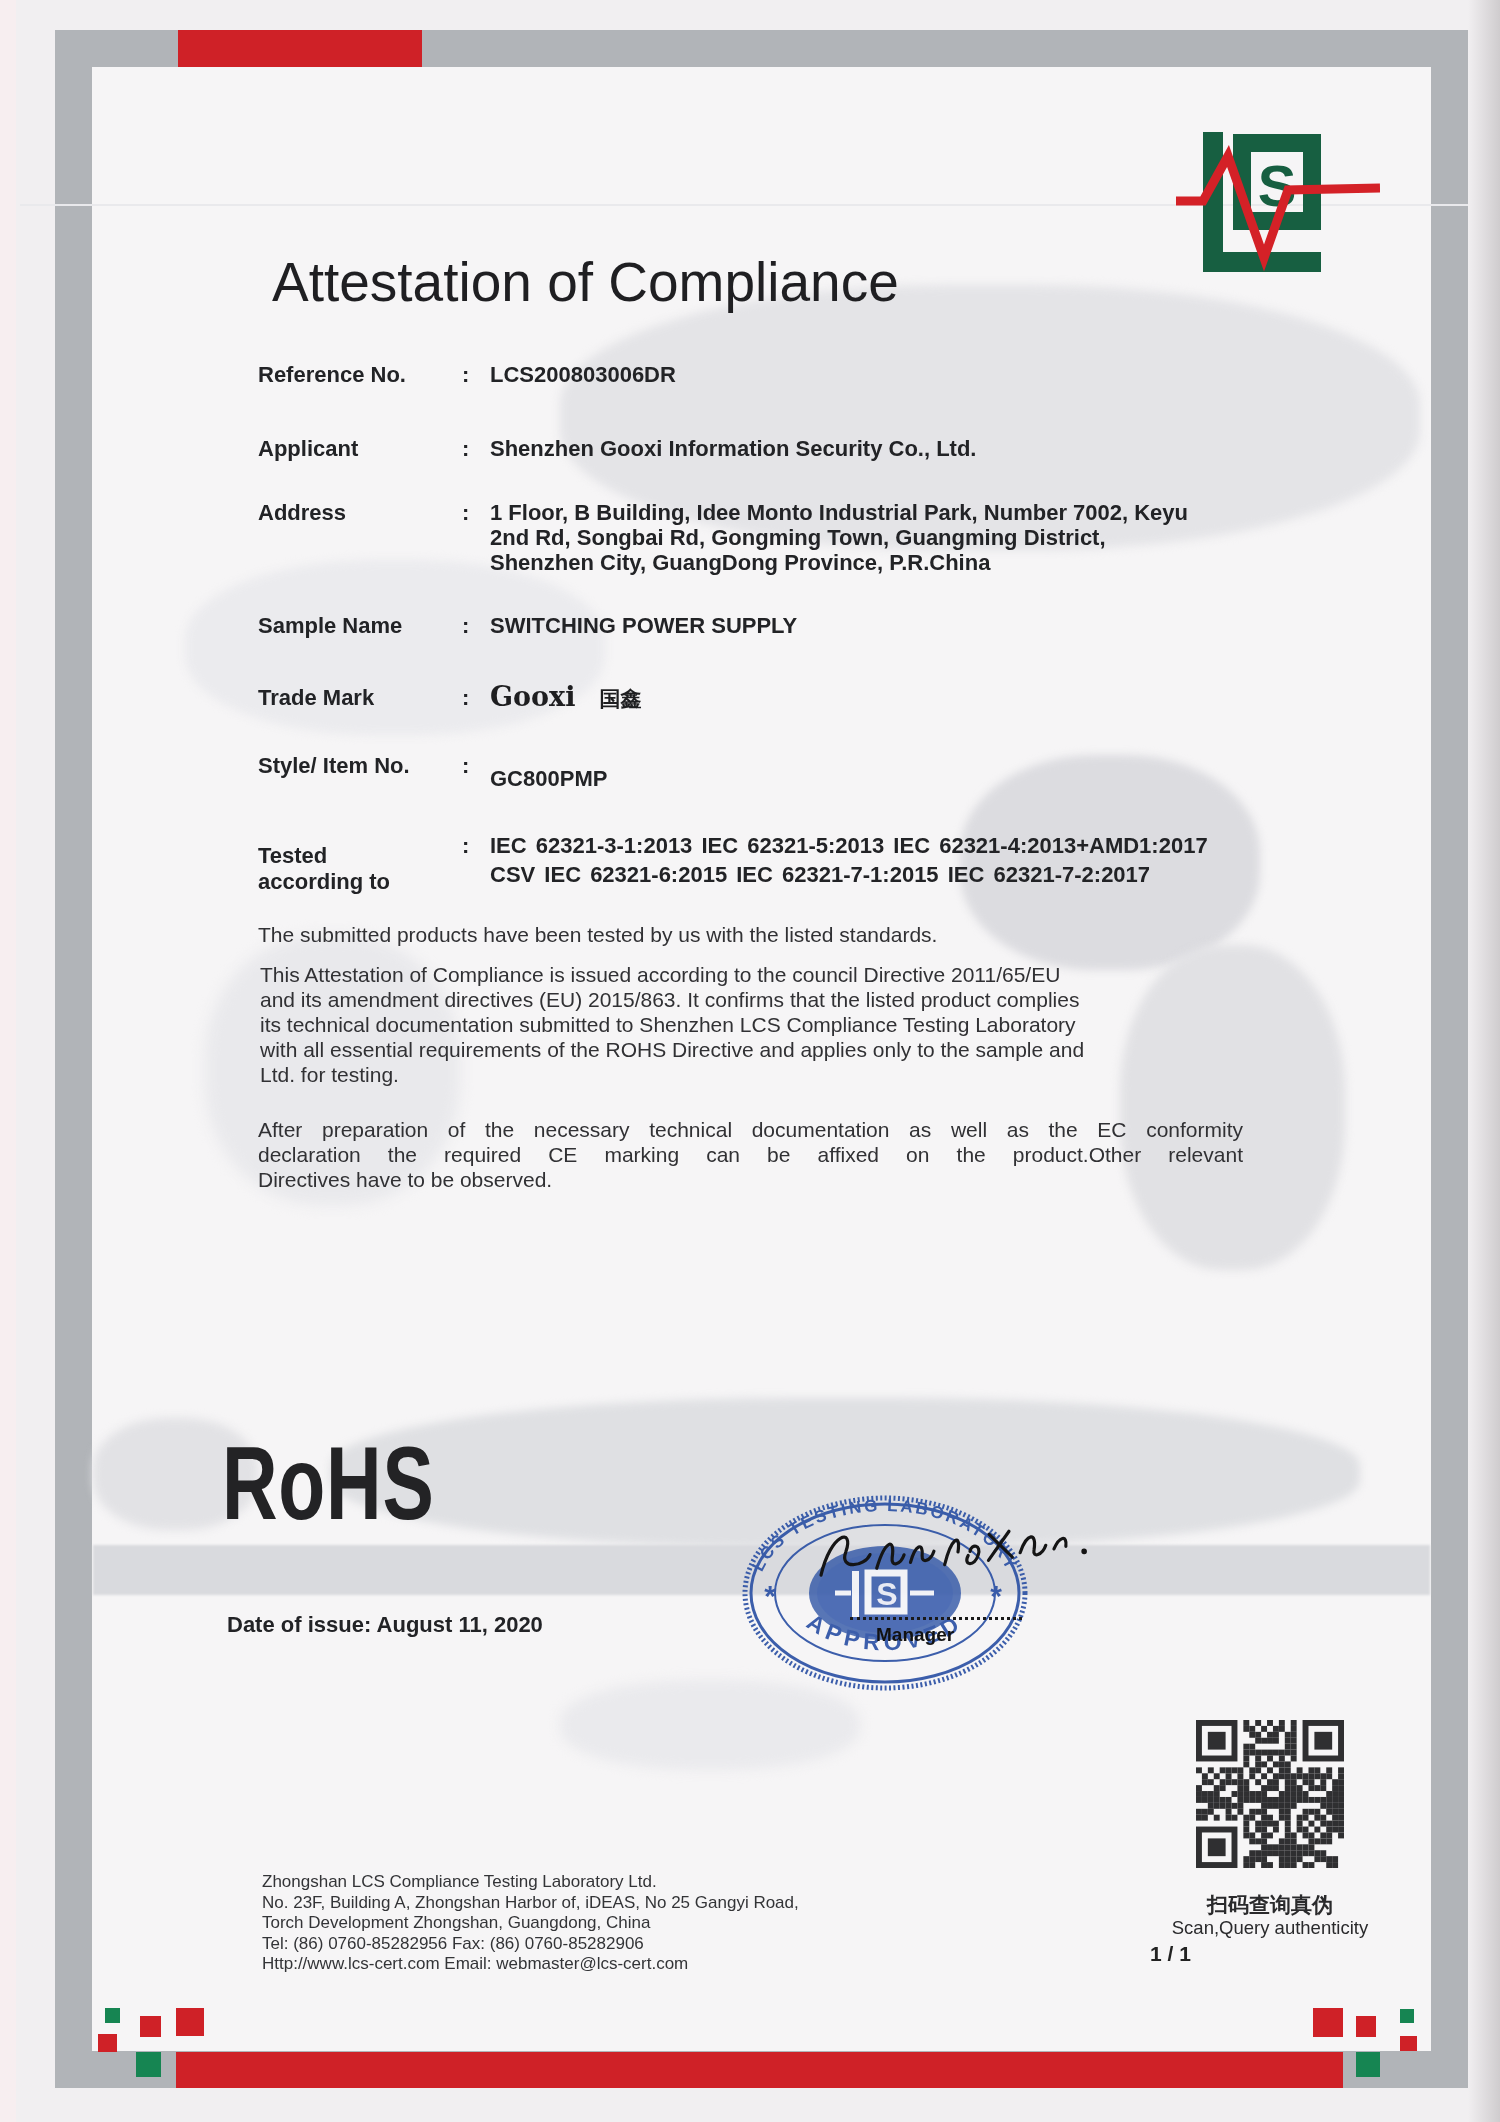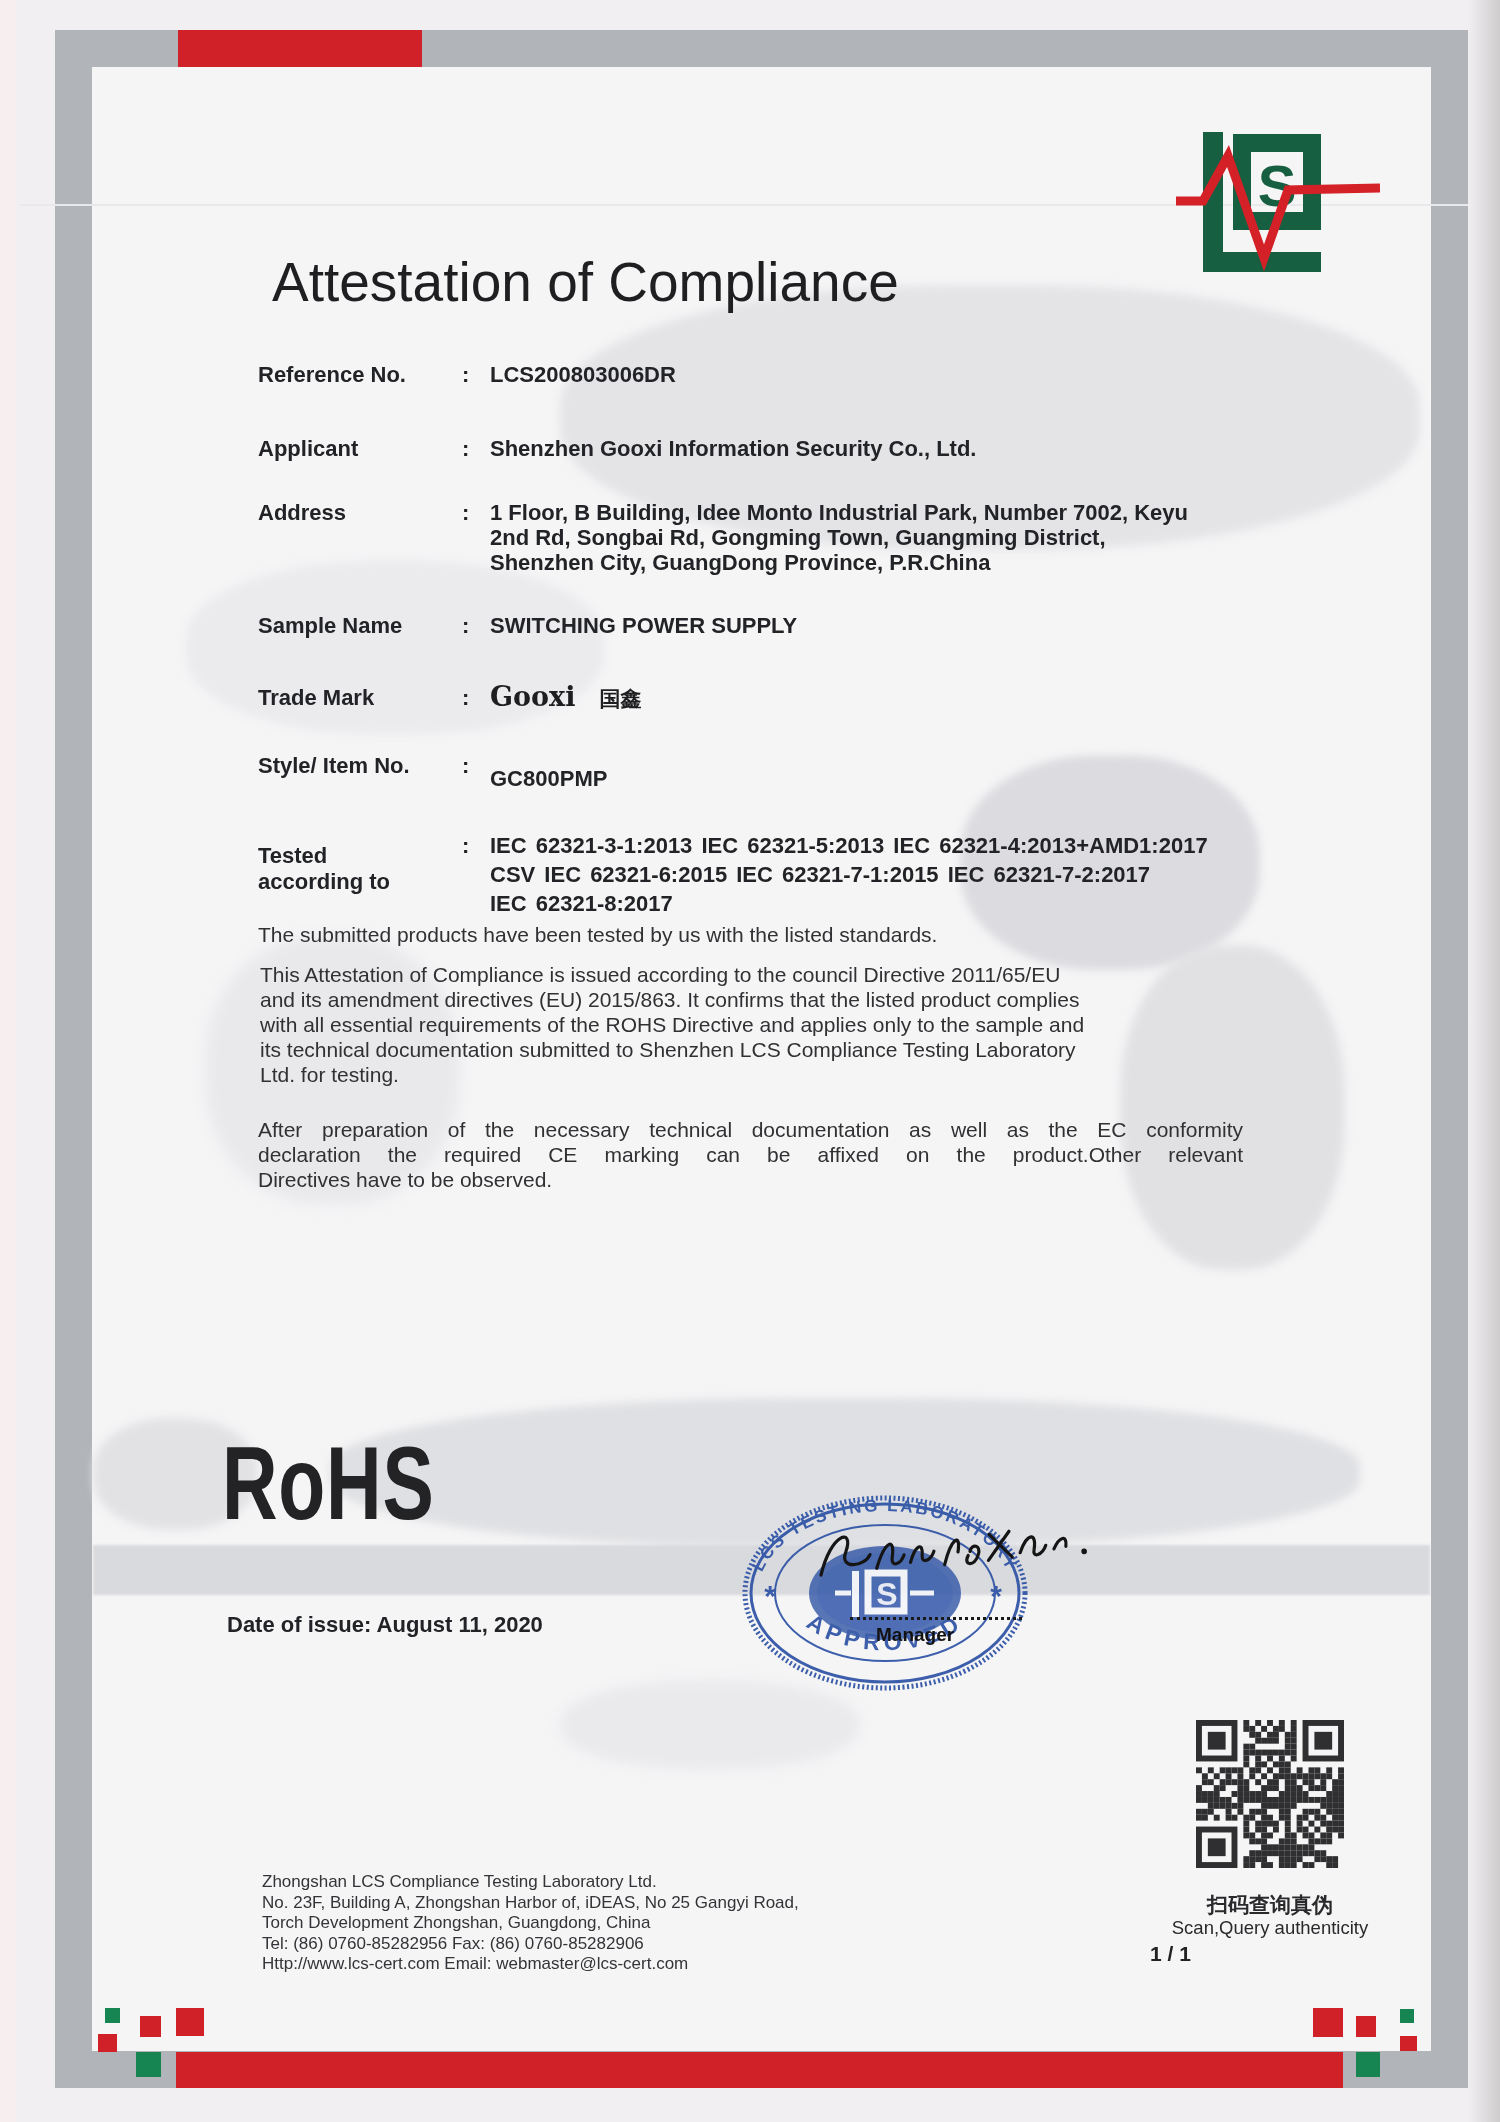--- a/index.html
+++ b/index.html
@@ -124,30 +124,29 @@
   <div class="abs lbl" style="top:753px;">Style/ Item No.</div>
   <div class="abs colon" style="top:753px;">:</div>
   <div class="abs val" style="top:766px;">GC800PMP</div>
 
   <div class="abs lbl" style="top:843px;">Tested</div>
   <div class="abs lbl" style="top:869px;">according to</div>
   <div class="abs colon" style="top:833px;">:</div>
   <div class="abs val std-lines" style="top:831px;width:790px;">
     <div>IEC 62321-3-1:2013 IEC 62321-5:2013 IEC 62321-4:2013+AMD1:2017</div>
     <div>CSV IEC 62321-6:2015 IEC 62321-7-1:2015 IEC 62321-7-2:2017</div>
-    <div>IEC 62321-8:2017</div>
   </div>
 
   <div class="abs body-text" style="left:258px;top:922px;">The submitted products have been tested by us with the listed standards.</div>
 
   <div class="abs body-text" style="left:260px;top:962px;width:990px;">
     <div>This Attestation of Compliance is issued according to the council Directive 2011/65/EU</div>
     <div>and its amendment directives (EU) 2015/863. It confirms that the listed product complies</div>
+    <div>its technical documentation submitted to Shenzhen LCS Compliance Testing Laboratory</div>
     <div>with all essential requirements of the ROHS Directive and applies only to the sample and</div>
-    <div>its technical documentation submitted to Shenzhen LCS Compliance Testing Laboratory</div>
     <div>Ltd. for testing.</div>
   </div>
 
   <div class="abs body-text" style="left:258px;top:1117px;width:985px;">
     <div class="just">After preparation of the necessary technical documentation as well as the EC conformity</div>
     <div class="just">declaration the required CE marking can be affixed on the product.Other relevant</div>
     <div>Directives have to be observed.</div>
   </div>
 
   <div class="abs rohs">RoHS</div>

